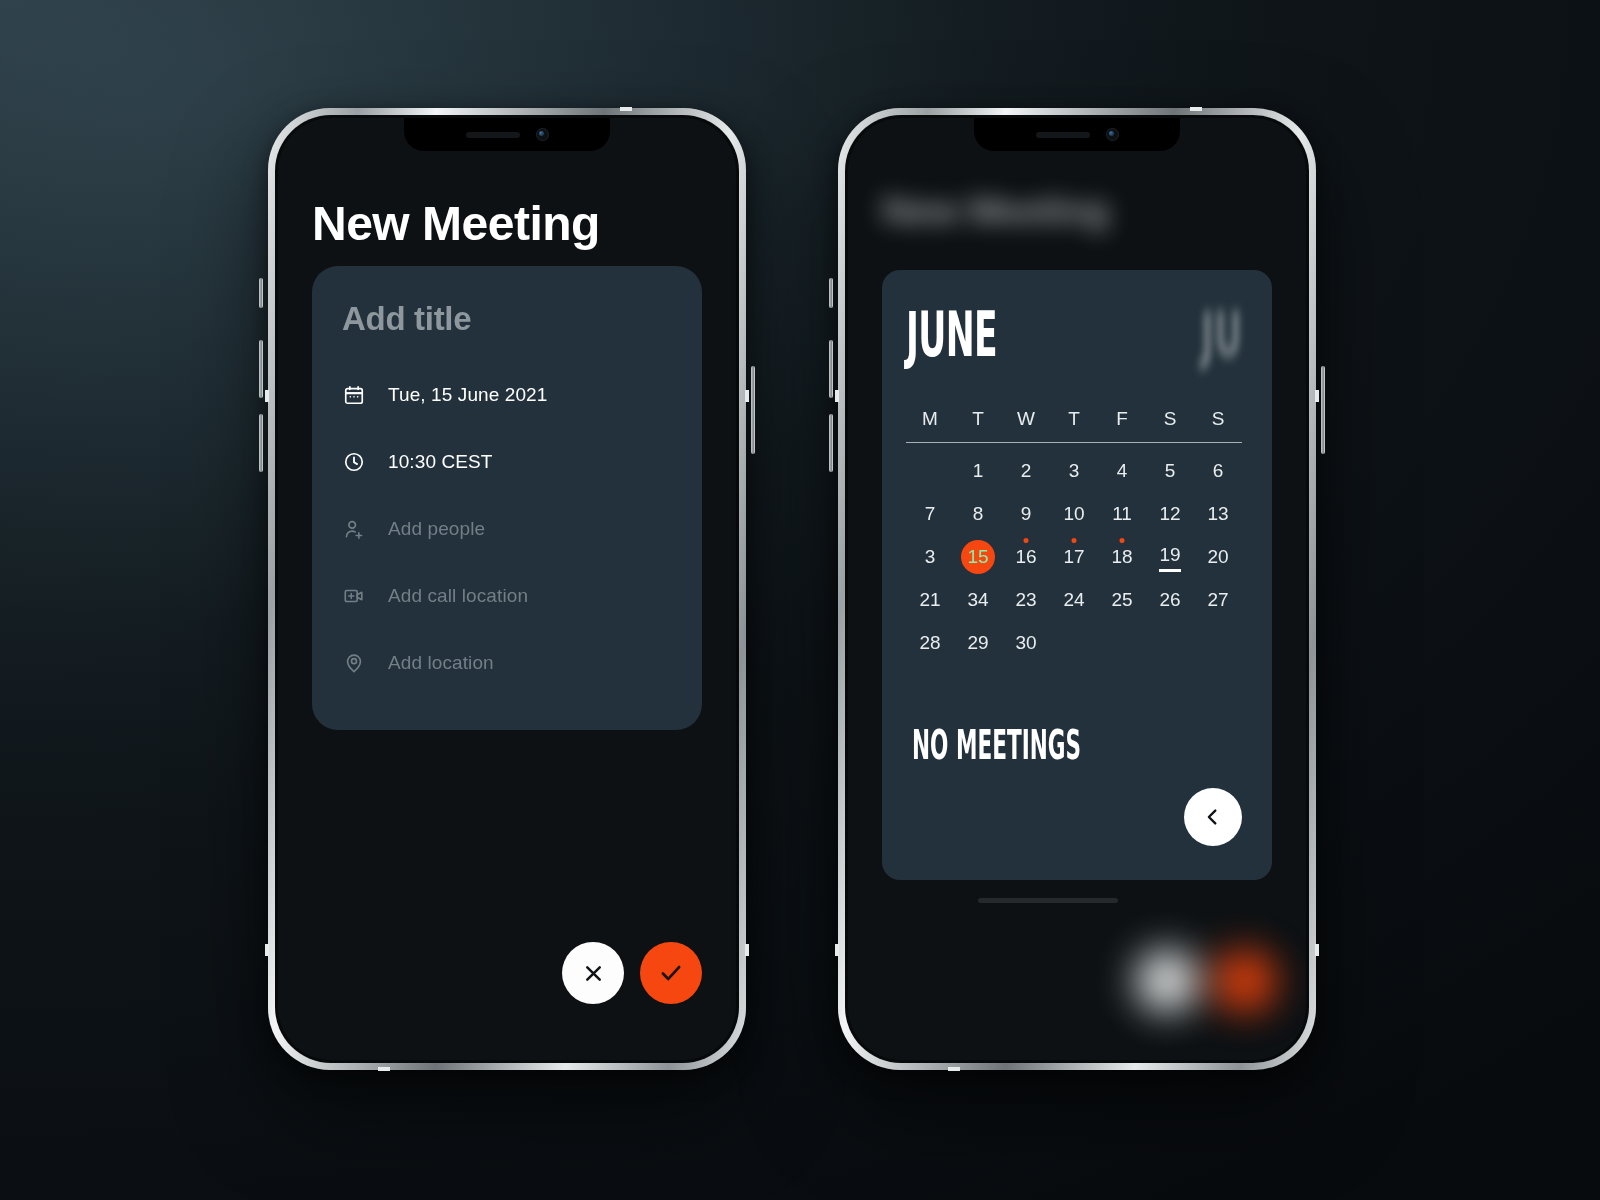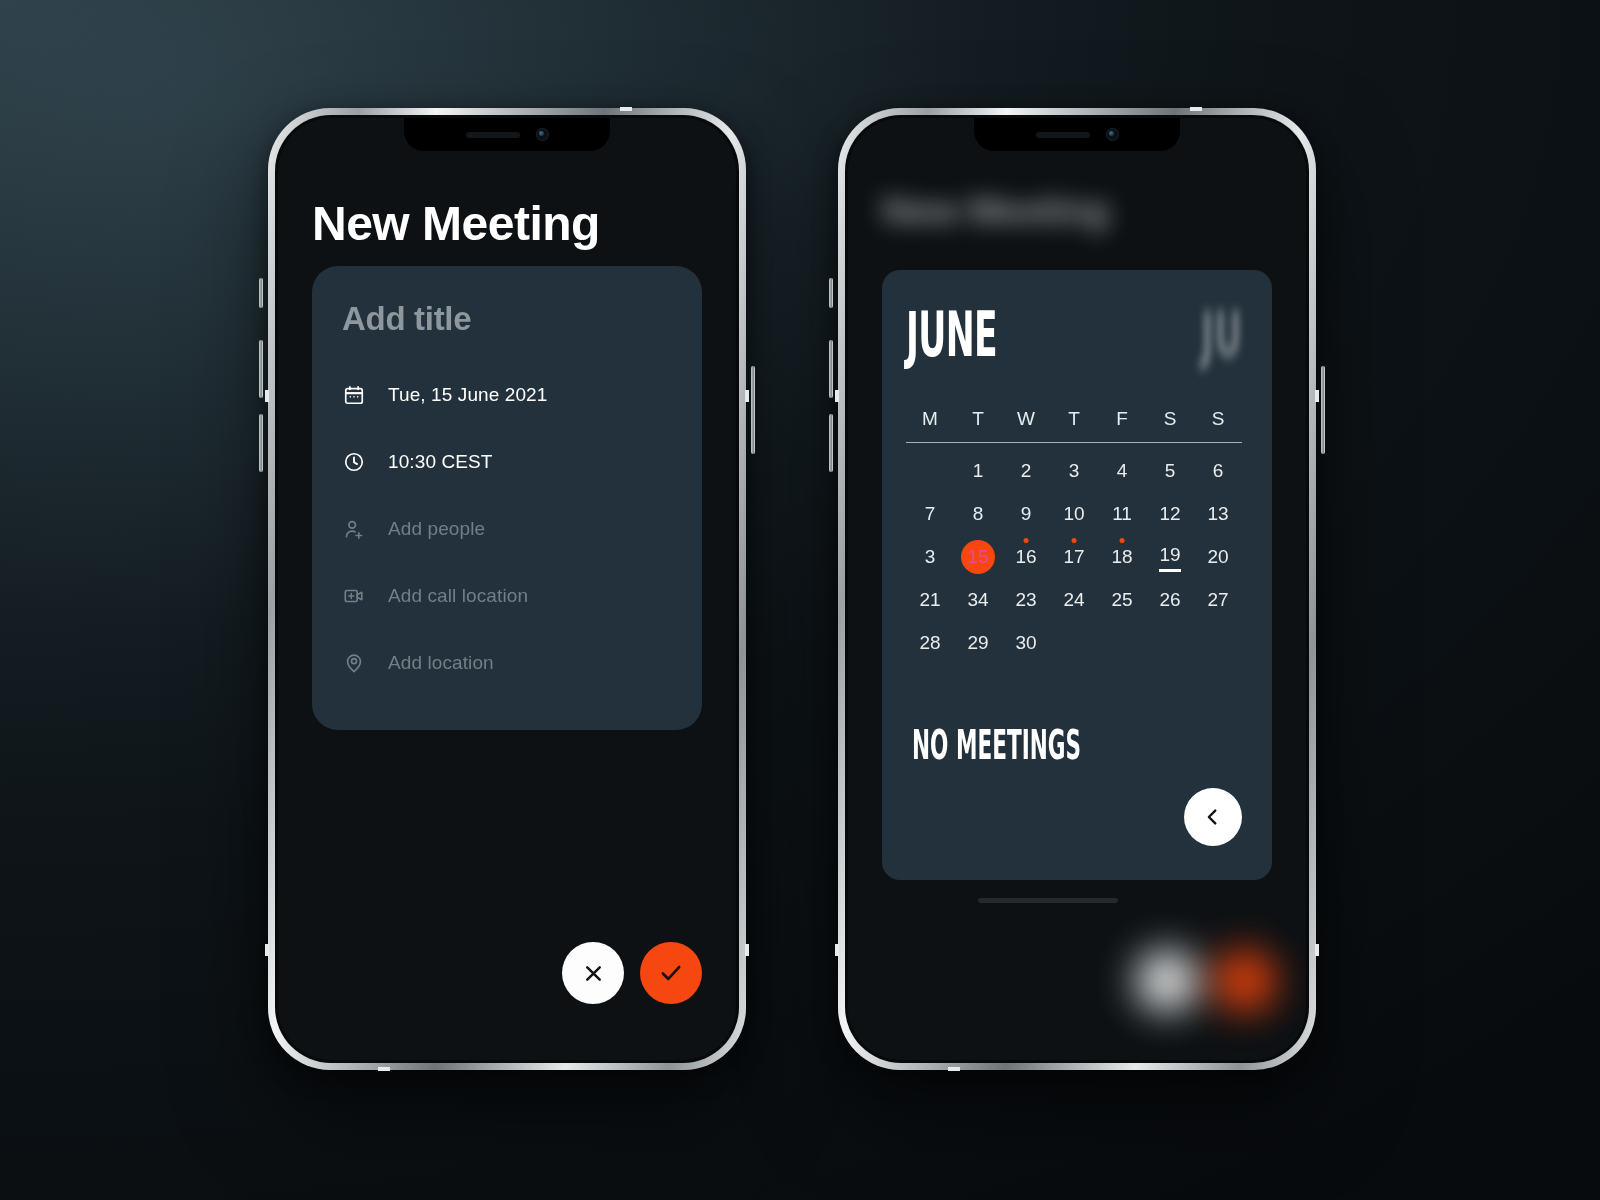--- a/index.html
+++ b/index.html
@@ -128,21 +128,21 @@
   .grid{
     display:grid; grid-template-columns:repeat(7,1fr);
     row-gap:0; margin-top:6px;
   }
   .cell{
     position:relative; height:43px; display:flex; align-items:center; justify-content:center;
     font-size:19px; color:#e9edef;
   }
   .cell.empty{ color:transparent; }
   .cell .num{ position:relative; z-index:2; }
-  .cell.sel .num{ color:#ec4899; }
+  .cell.sel .num{ color:#86efac; }
   .cell.sel::before{
     content:""; position:absolute; width:34px; height:34px; border-radius:50%;
     background:#f5470f; z-index:1;
   }
   .cell .dot{
     position:absolute; top:3px; left:50%; transform:translateX(-50%);
     width:5px; height:5px; border-radius:50%; background:#f5470f;
   }
   .cell.today .num{ box-shadow:0 3px 0 0 #ffffff; padding-bottom:3px; }
   .no-meetings{

